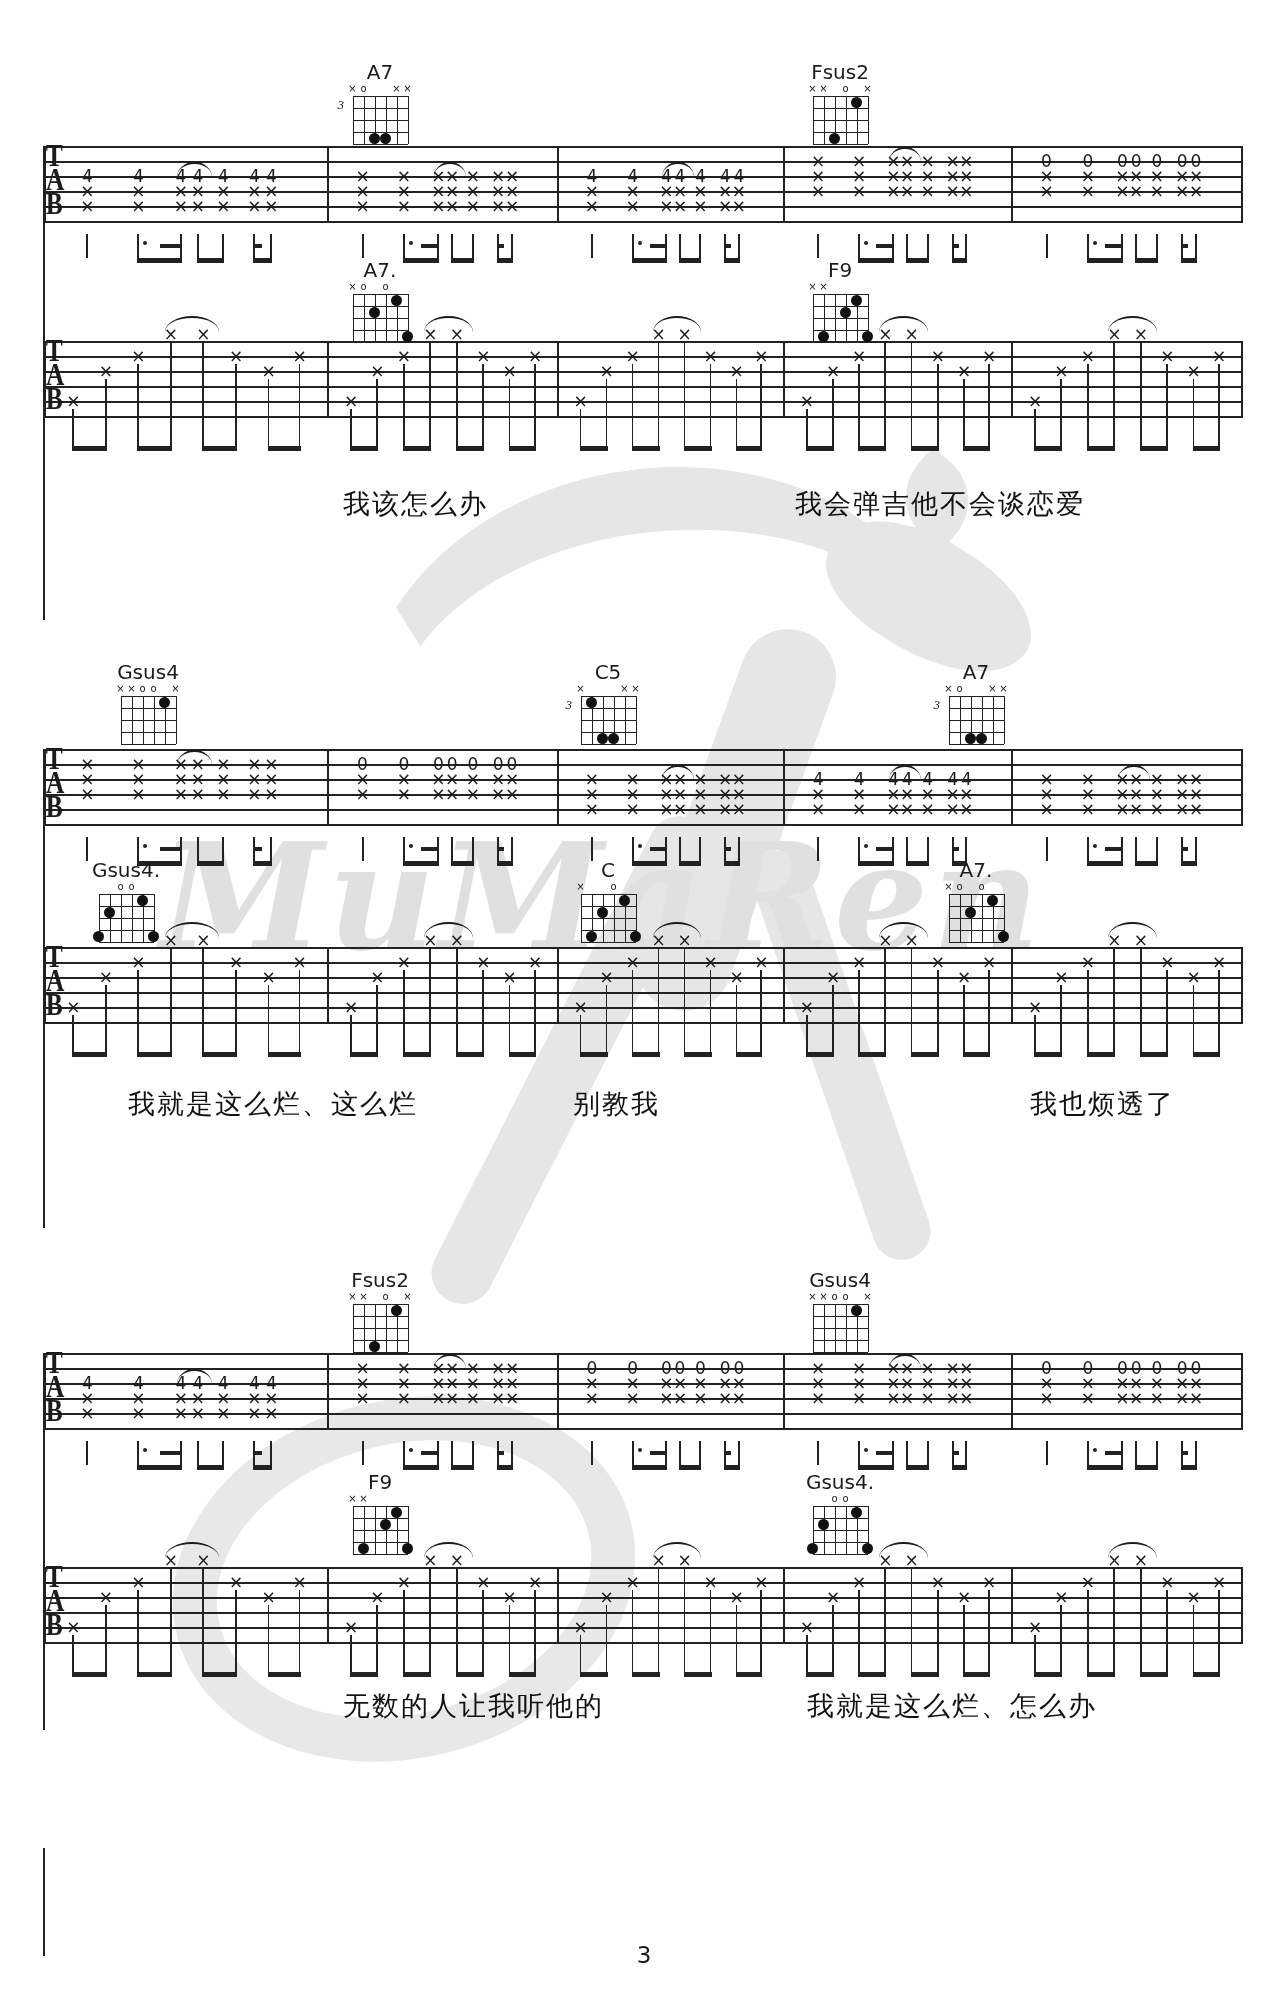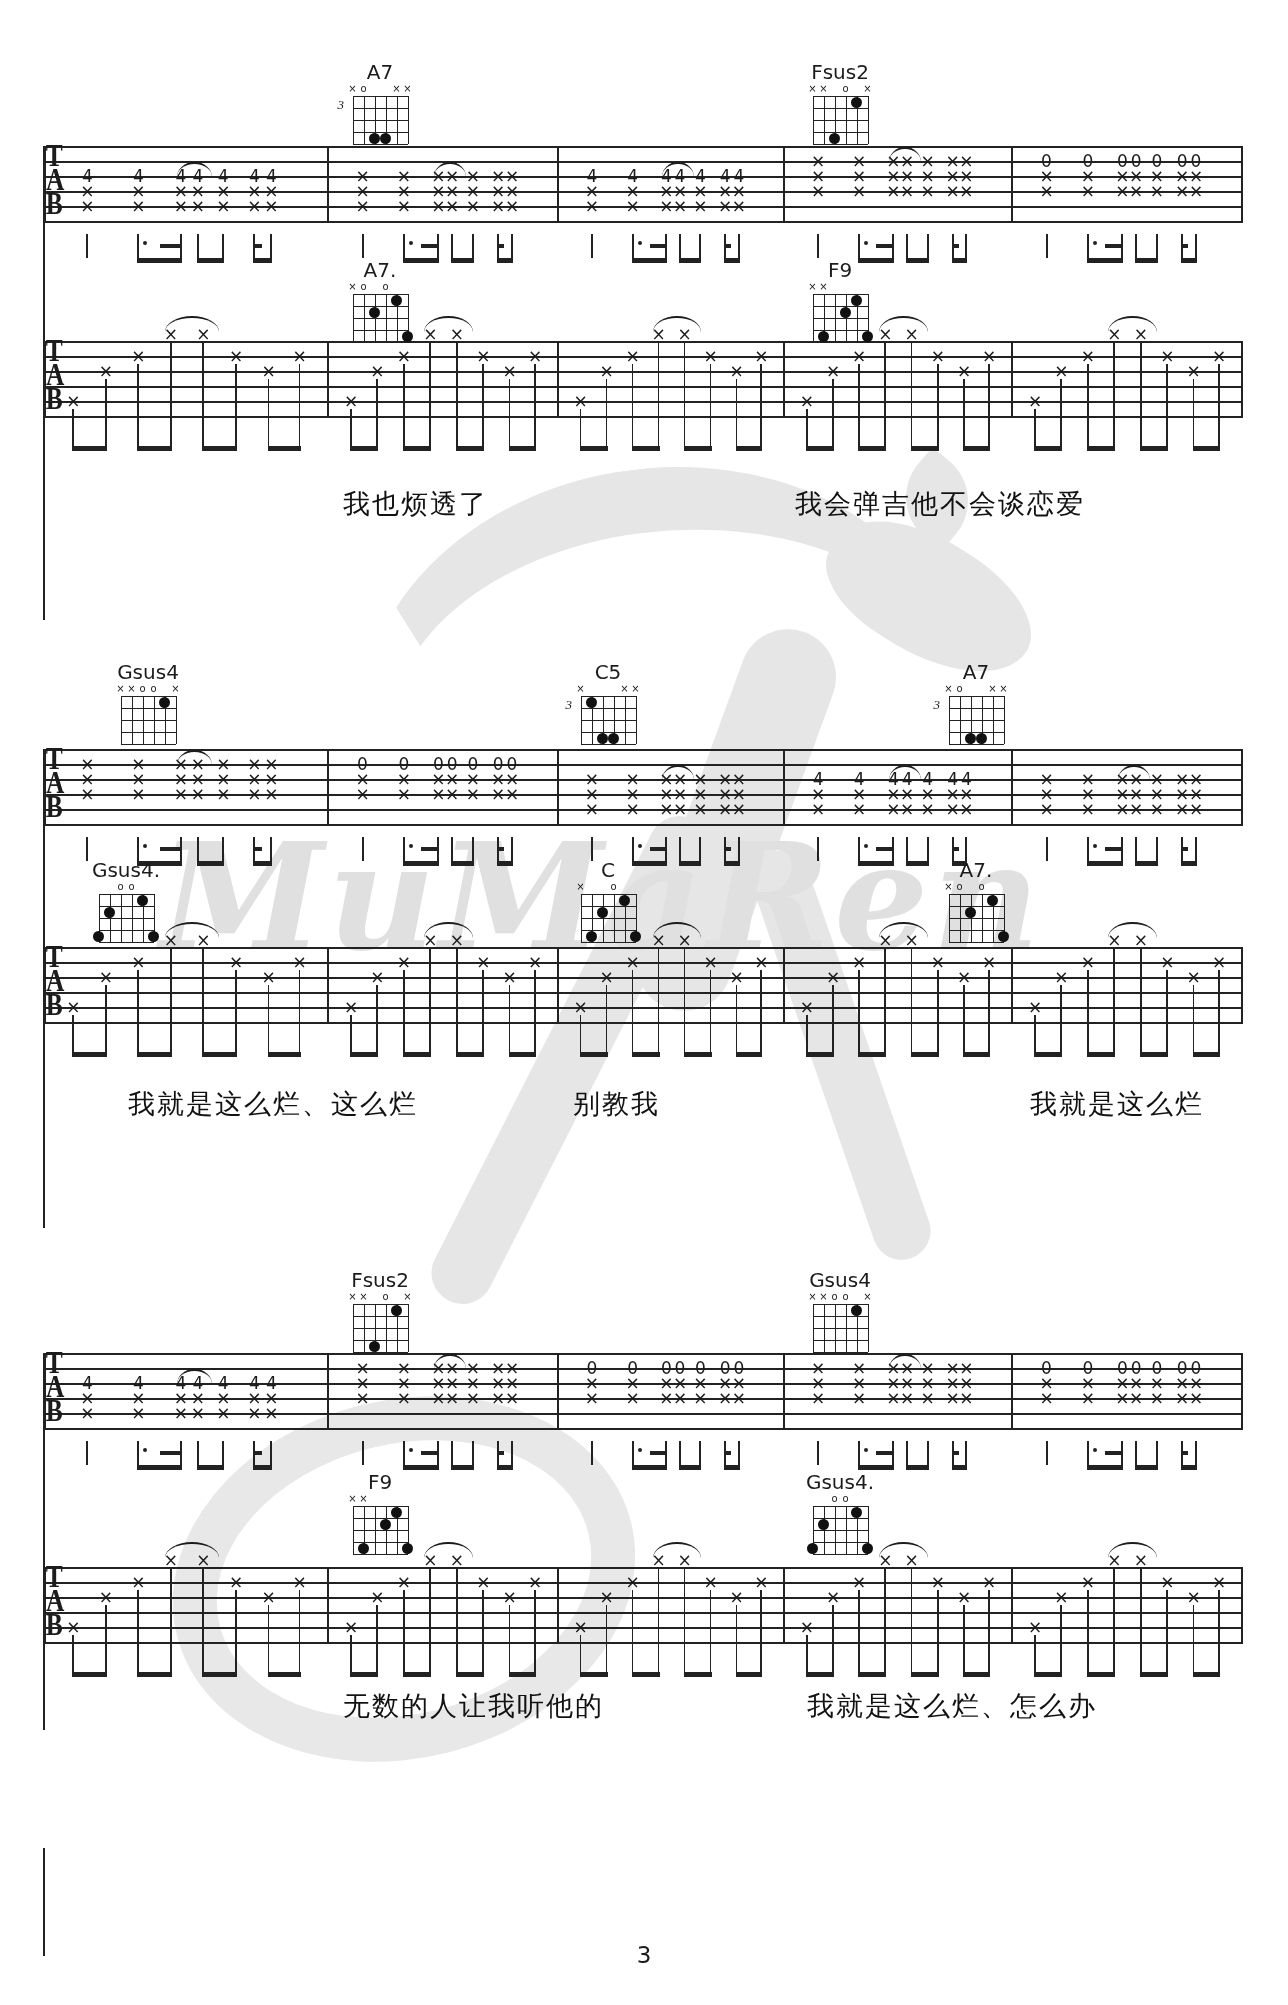--- a/index.html
+++ b/index.html
@@ -1317,23 +1317,23 @@
           <div class="abs ln" style="left: 1192.7px; top: 1605px; width: 1.8px; height: 67px;"></div>
           <div class="abs note" style="left: 1209px; top: 1572px;">×</div>
           <div class="abs ln" style="left: 1218px; top: 1590px; width: 1.8px; height: 82px;"></div>
           <div class="abs ln" style="left: 1034px; top: 1672px; width: 28.45px; height: 4.5px;"></div>
           <div class="abs ln" style="left: 1086.9px; top: 1672px; width: 28.45px; height: 4.5px;"></div>
           <div class="abs ln" style="left: 1139.8px; top: 1672px; width: 28.45px; height: 4.5px;"></div>
           <div class="abs ln" style="left: 1192.7px; top: 1672px; width: 27.3px; height: 4.5px;"></div>
           <div class="abs arc" style="left: 1108.35px; top: 1542px; width: 48.45px; height: 14px;"></div>
         </div>
       </div>
-      <div class="abs lyric" style="left: 343px; top: 486px;">我也烦透了</div>
+      <div class="abs lyric" style="left: 343px; top: 486px;">我该怎么办</div>
       <div class="abs lyric" style="left: 795px; top: 486px;">我会弹吉他不会谈恋爱</div>
       <div class="abs lyric" style="left: 128px; top: 1086px;">我就是这么烂、这么烂</div>
       <div class="abs lyric" style="left: 573px; top: 1086px;">别教我</div>
-      <div class="abs lyric" style="left: 1030px; top: 1086px;">我就是这么烂</div>
+      <div class="abs lyric" style="left: 1030px; top: 1086px;">我也烦透了</div>
       <div class="abs lyric" style="left: 343px; top: 1688px;">无数的人让我听他的</div>
       <div class="abs lyric" style="left: 807px; top: 1688px;">我就是这么烂、怎么办</div>
     </div>
 
   <div id="page-num">3</div>
 </div>
 
 </body></html>

